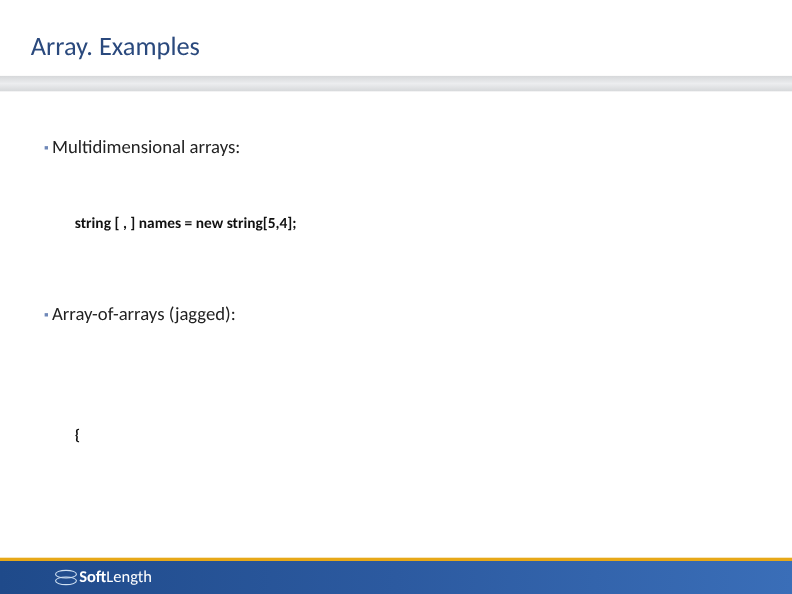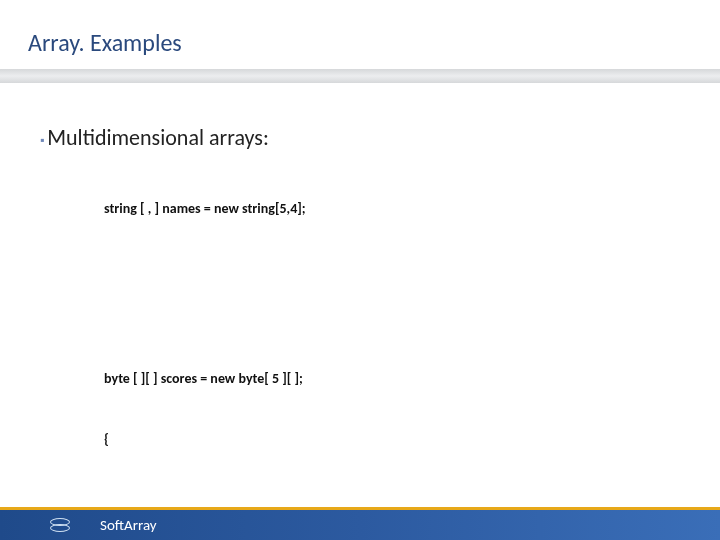--- a/index.html
+++ b/index.html
@@ -11,30 +11,30 @@
   .title {
     color: #2a497d; font-size: 24px; font-weight: 400;
     padding: 28px 0 12px 28px;
   }
   .bar {
     height: 14px; width: 100%;
     background: linear-gradient(to bottom, #d6d8da 0%, #ecedef 50%, #d6d8da 100%);
   }
   .content { padding: 40px 0 0 40px; color: #111; }
   .item { margin-bottom: 8px; }
-  .bullet-line { font-size: 22px; line-height: 1.35; color: #222; }
+  .bullet-line { font-size: 17px; line-height: 1.35; color: #222; }
   .bullet-line::before {
     content: "▪"; color: #6f88b8; font-size: 12px;
     margin-right: 3px; vertical-align: 1px;
   }
   .code {
     font-size: 14px; font-weight: 600; color: #111;
     padding: 6px 0 14px 28px; line-height: 1.45; white-space: pre;
   }
-  .code .indent1 { padding-left: 0; margin-left: 36px; }
+  .code .indent1 { padding-left: 0; }
   .footer {
     position: absolute; left: 0; bottom: 0; width: 100%; height: 30px;
     background: linear-gradient(to right, #1f4a8a 0%, #2c5aa0 50%, #3a6eb8 100%);
     display: flex; align-items: center; padding-left: 50px;
   }
   .footer-border {
     position: absolute; left: 0; bottom: 30px; width: 100%; height: 3px;
     background: #e7a818;
   }
   .logo {
@@ -43,47 +43,47 @@
   }
   .logo-icon {
     width: 18px; height: 14px; position: relative;
   }
   .logo-icon::before, .logo-icon::after {
     content: ""; position: absolute; width: 18px; height: 6px;
     border: 1.5px solid #cfe0f2; border-radius: 50%;
   }
   .logo-icon::before { top: 0; }
   .logo-icon::after { top: 6px; }
-  .logo-text .bold { font-weight: 400; margin-left: 28px; }
+  .logo-text .bold { font-weight: 700; }
 </style>
 </head>
 <body>
 
 <div class="title">Array. Examples</div>
 <div class="bar"></div>
 
 <div class="content">
   <div class="item">
     <div class="bullet-line">Multidimensional arrays:</div>
     <div class="code">
       <div class="indent1">string [ , ] names = new string[5,4];</div>
     </div>
   </div>
 
   <div class="item">
+    <div class="bullet-line">Array-of-arrays (jagged):</div>
     <div class="code">
       <div class="indent1"></div>
-      <div class="indent1">byte [ ][ ] scores = new byte[ 5 ][ ];</div>
       <div class="indent1">{</div>
       
       
     </div>
   </div>
 
 </div>
 
 <div class="footer-border"></div>
 <div class="footer">
   <div class="logo">
     <span class="logo-icon"></span>
-    <span class="logo-text"><span class="bold">Soft</span><span>Array</span></span>
+    <span class="logo-text"><span class="bold">Soft</span><span>Length</span></span>
   </div>
 </div>
 
 </body></html>

